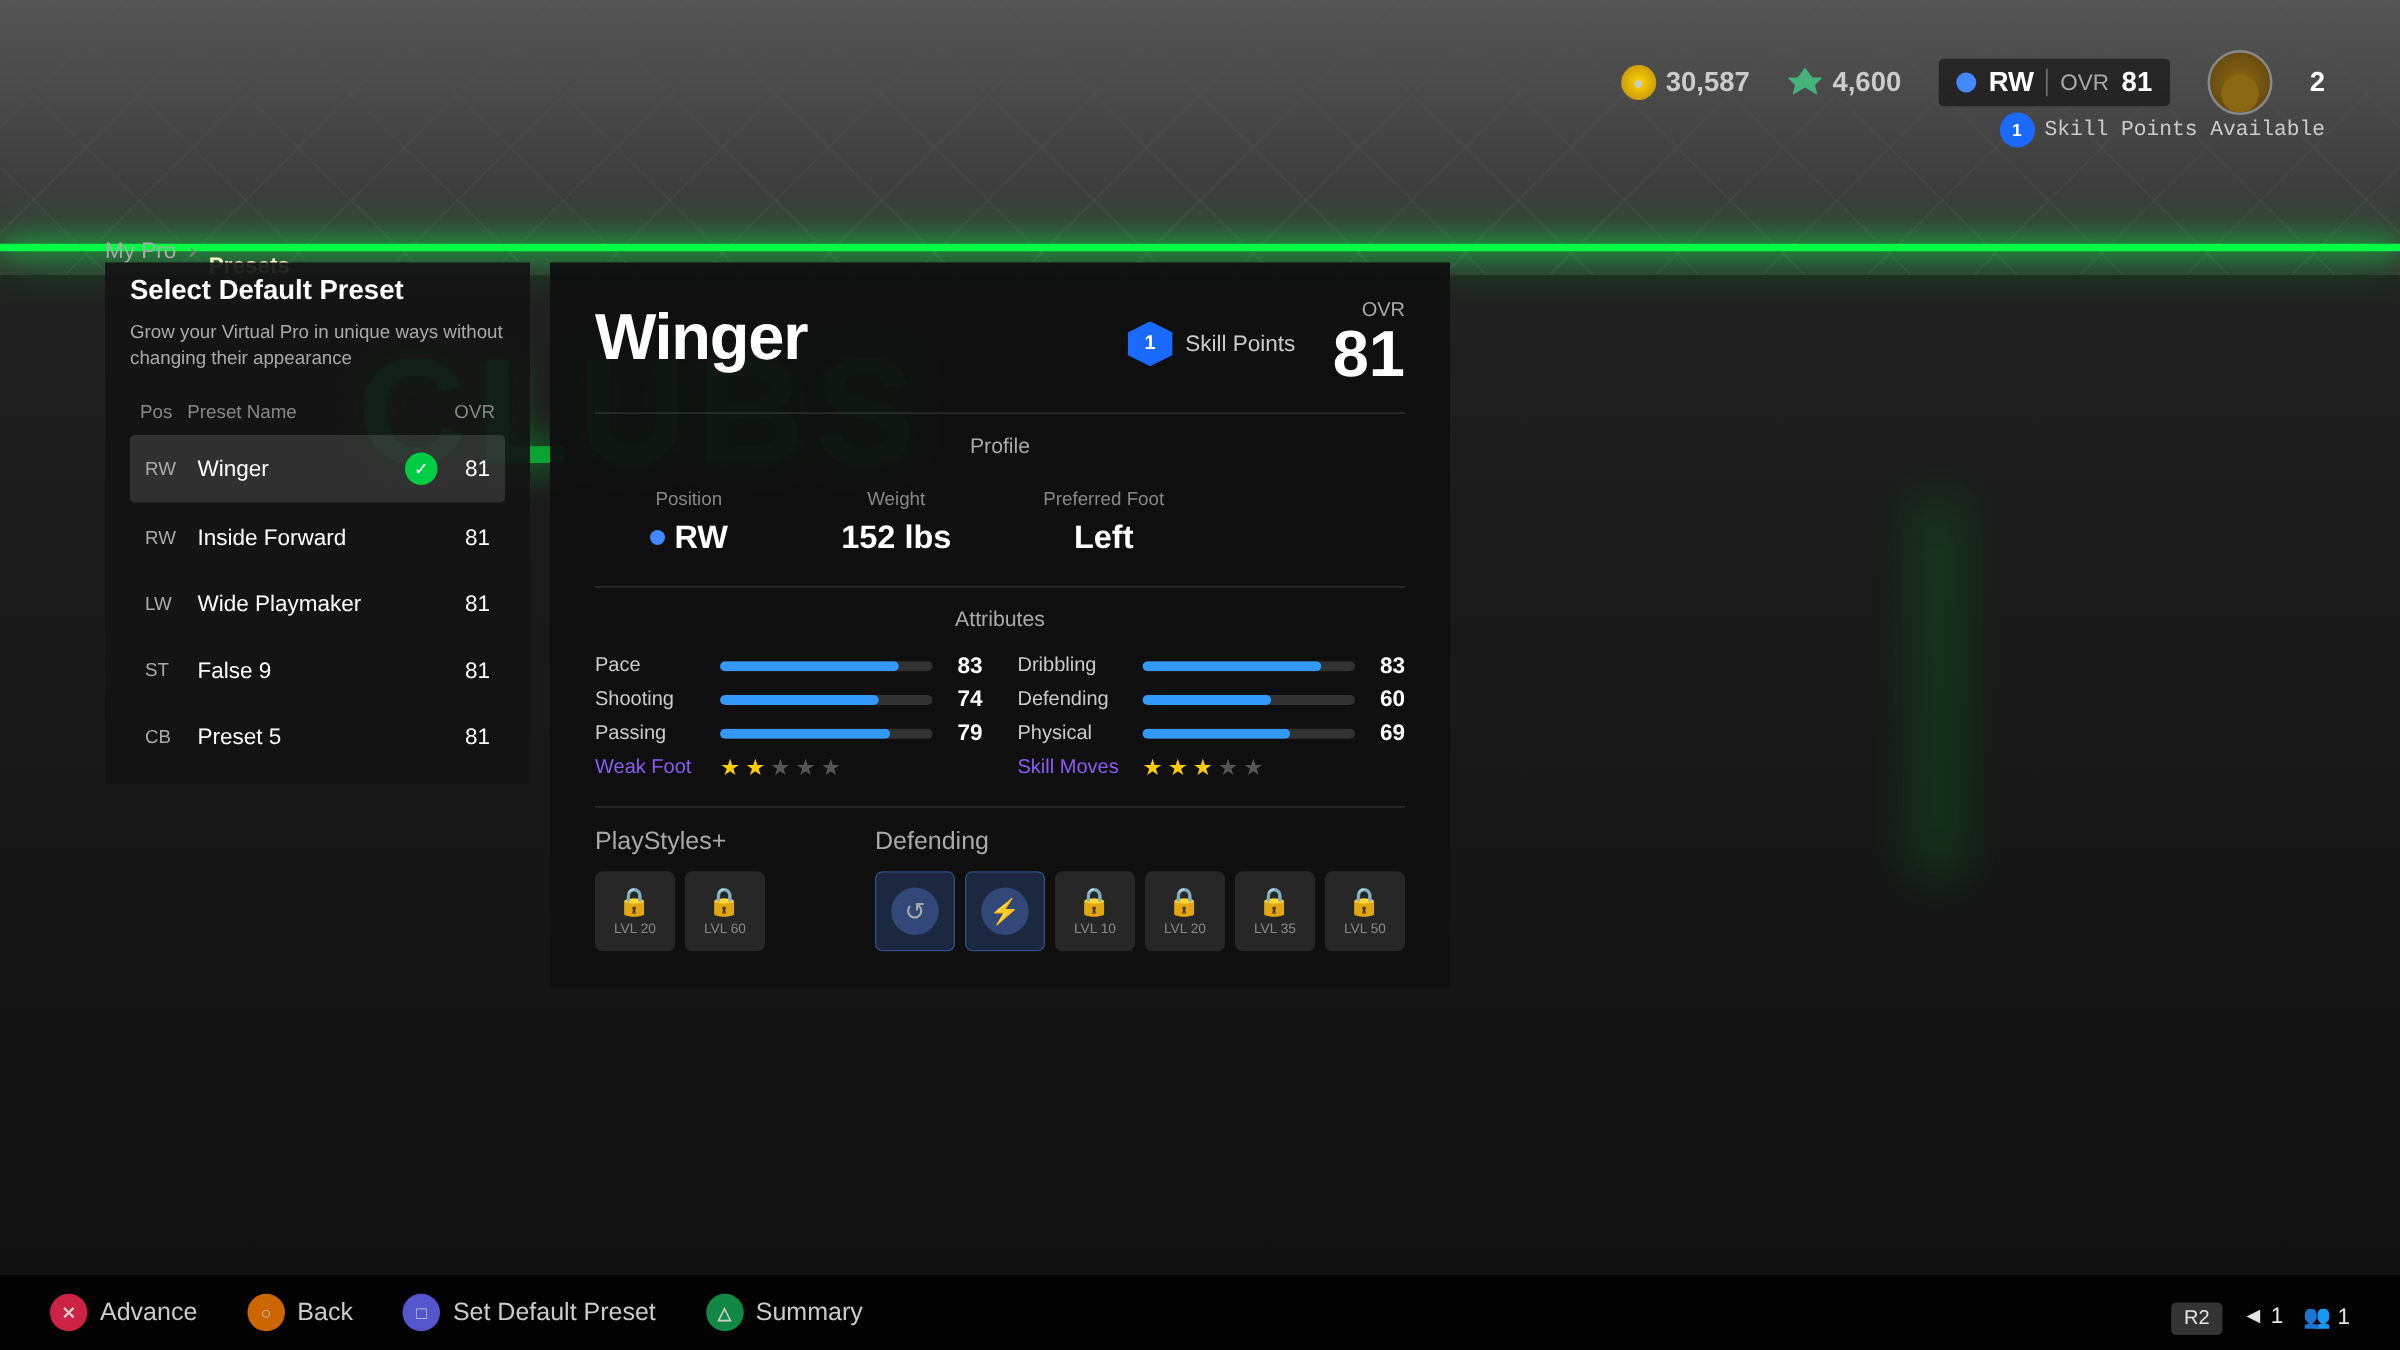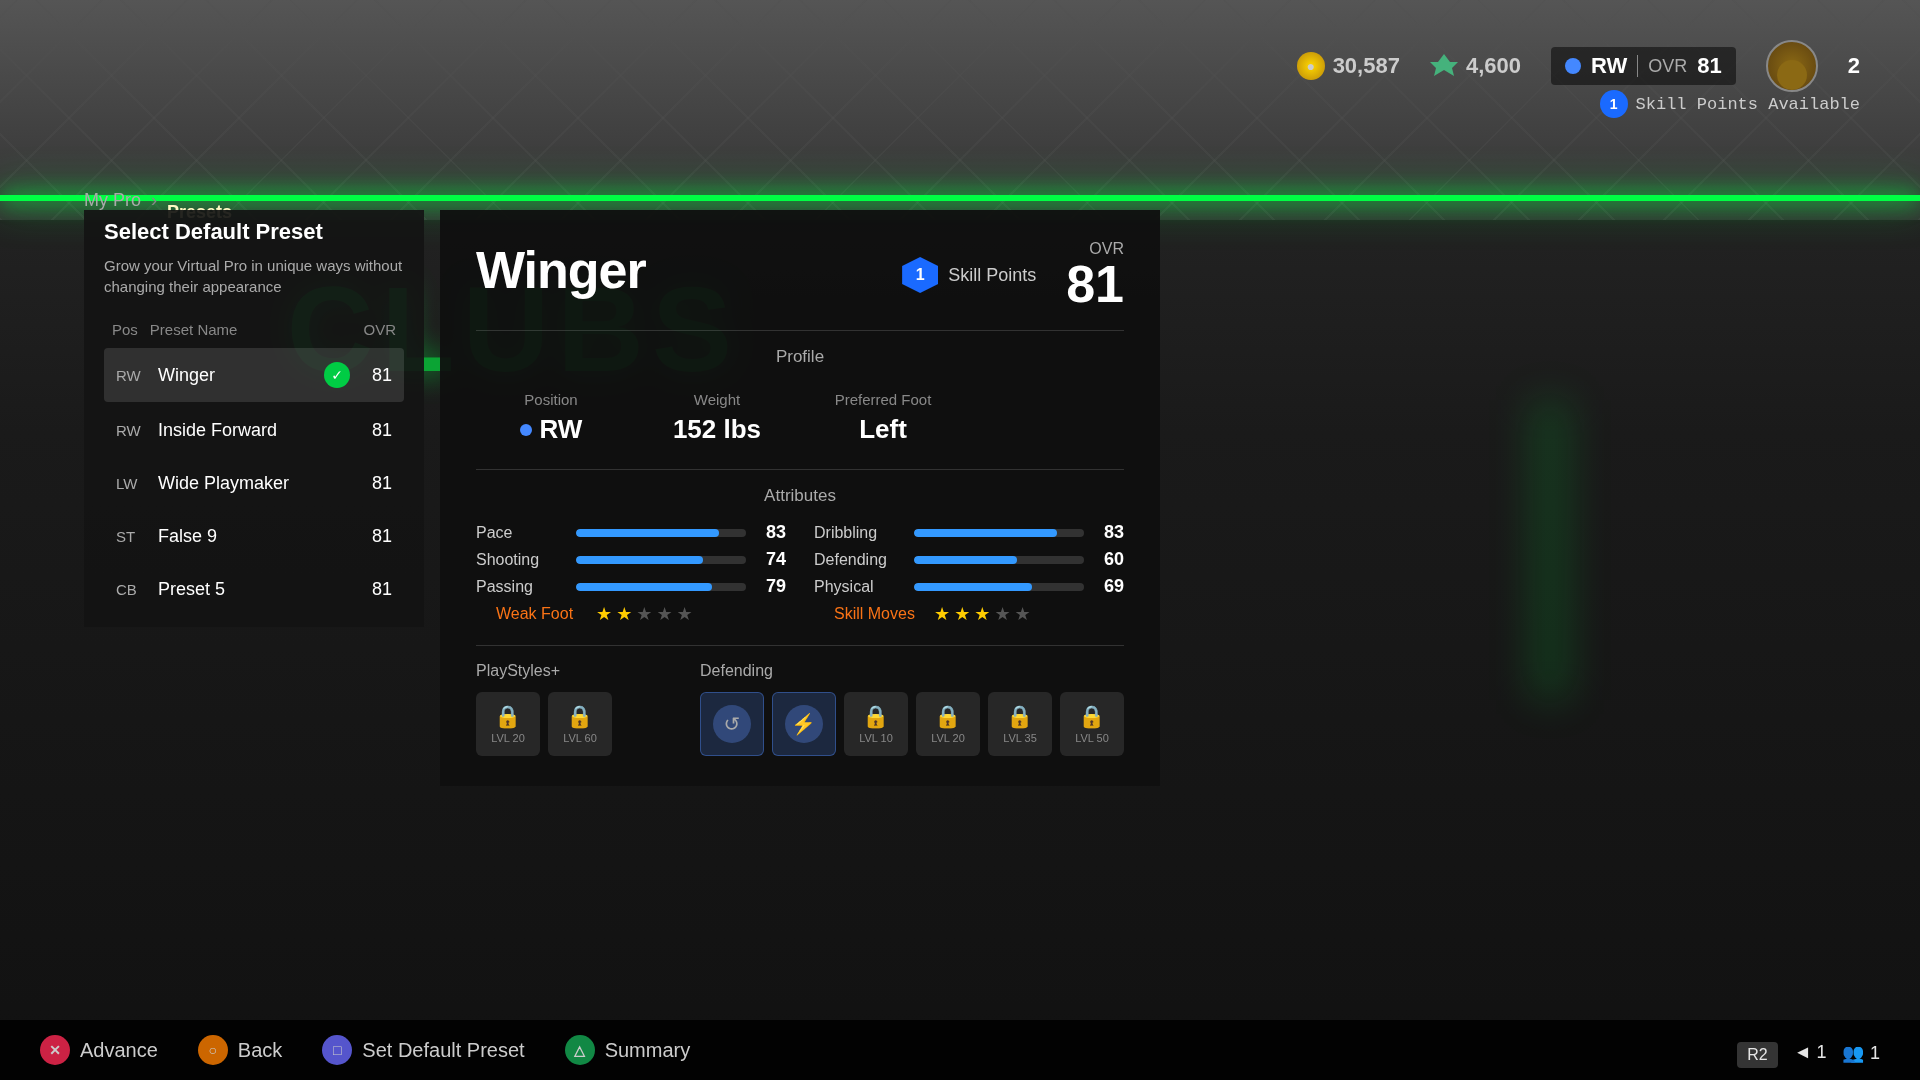--- a/index.html
+++ b/index.html
@@ -442,23 +442,22 @@
 
     
     .stars-row {
       display: flex;
       align-items: center;
       gap: 10px;
     }
 
     .stars-name {
       font-size: 16px;
-      color: #f97316;
+      color: #8b5cf6;
       width: 90px;
-      margin-left: 20px;
     }
 
     .stars {
       display: flex;
       gap: 4px;
     }
 
     .star {
       font-size: 18px;
       color: #ffcc00;
@@ -469,21 +468,21 @@
     }
 
     
     .playstyles-section {
       display: grid;
       grid-template-columns: 1fr 1fr;
       gap: 0 40px;
     }
 
     .ps-title {
-      font-size: 16px;
+      font-size: 20px;
       color: #aaa;
       margin-bottom: 12px;
     }
 
     .ps-icons {
       display: flex;
       gap: 8px;
     }
 
     .ps-icon {

